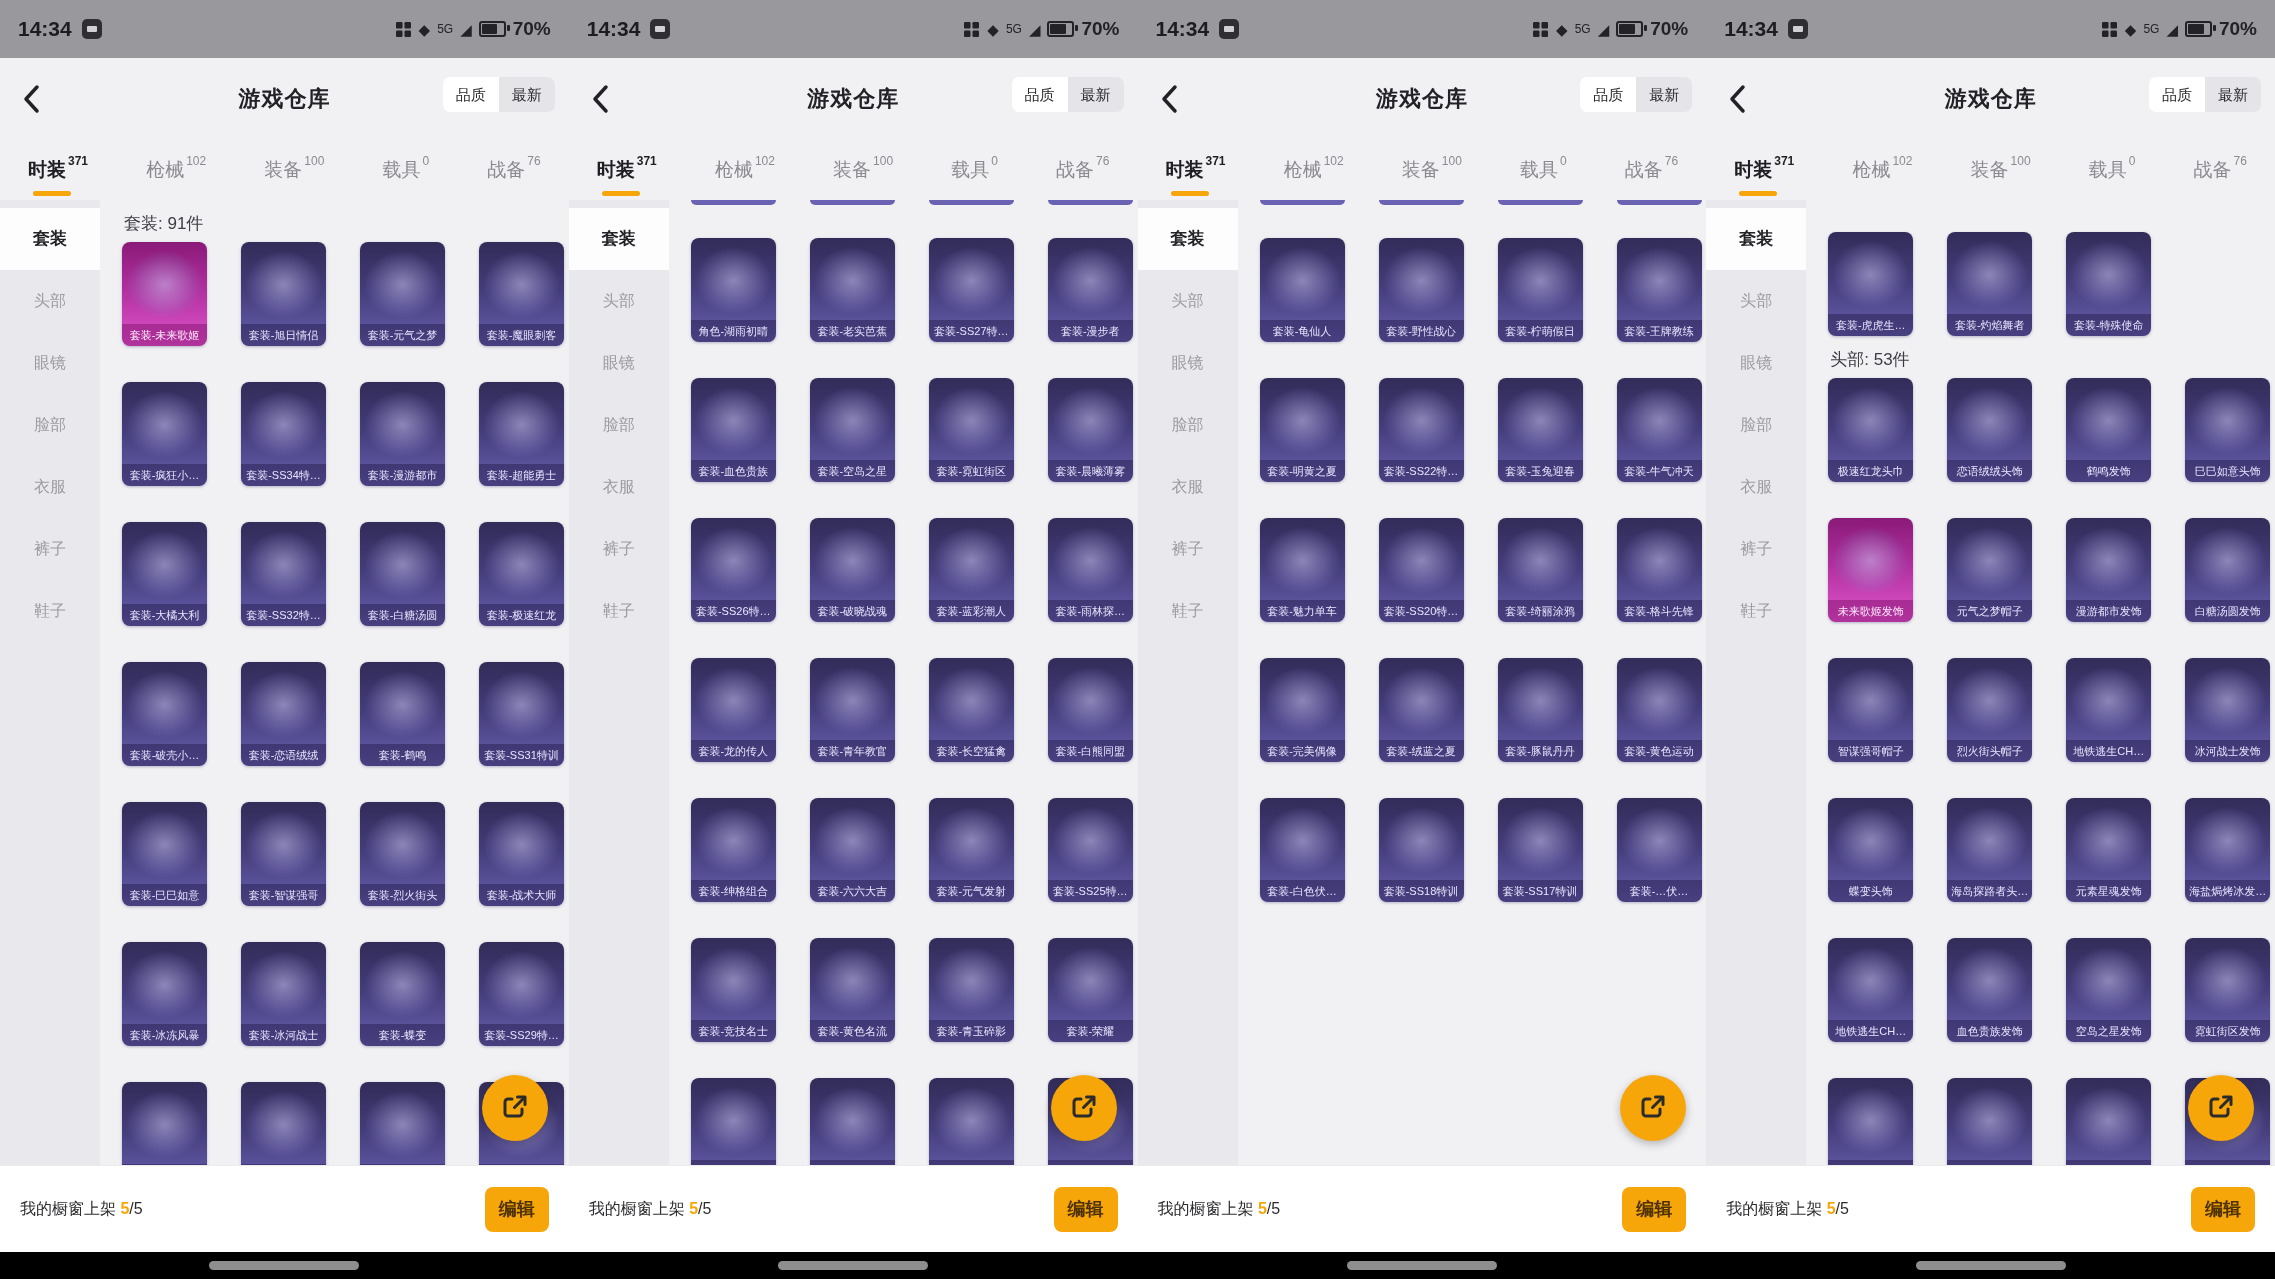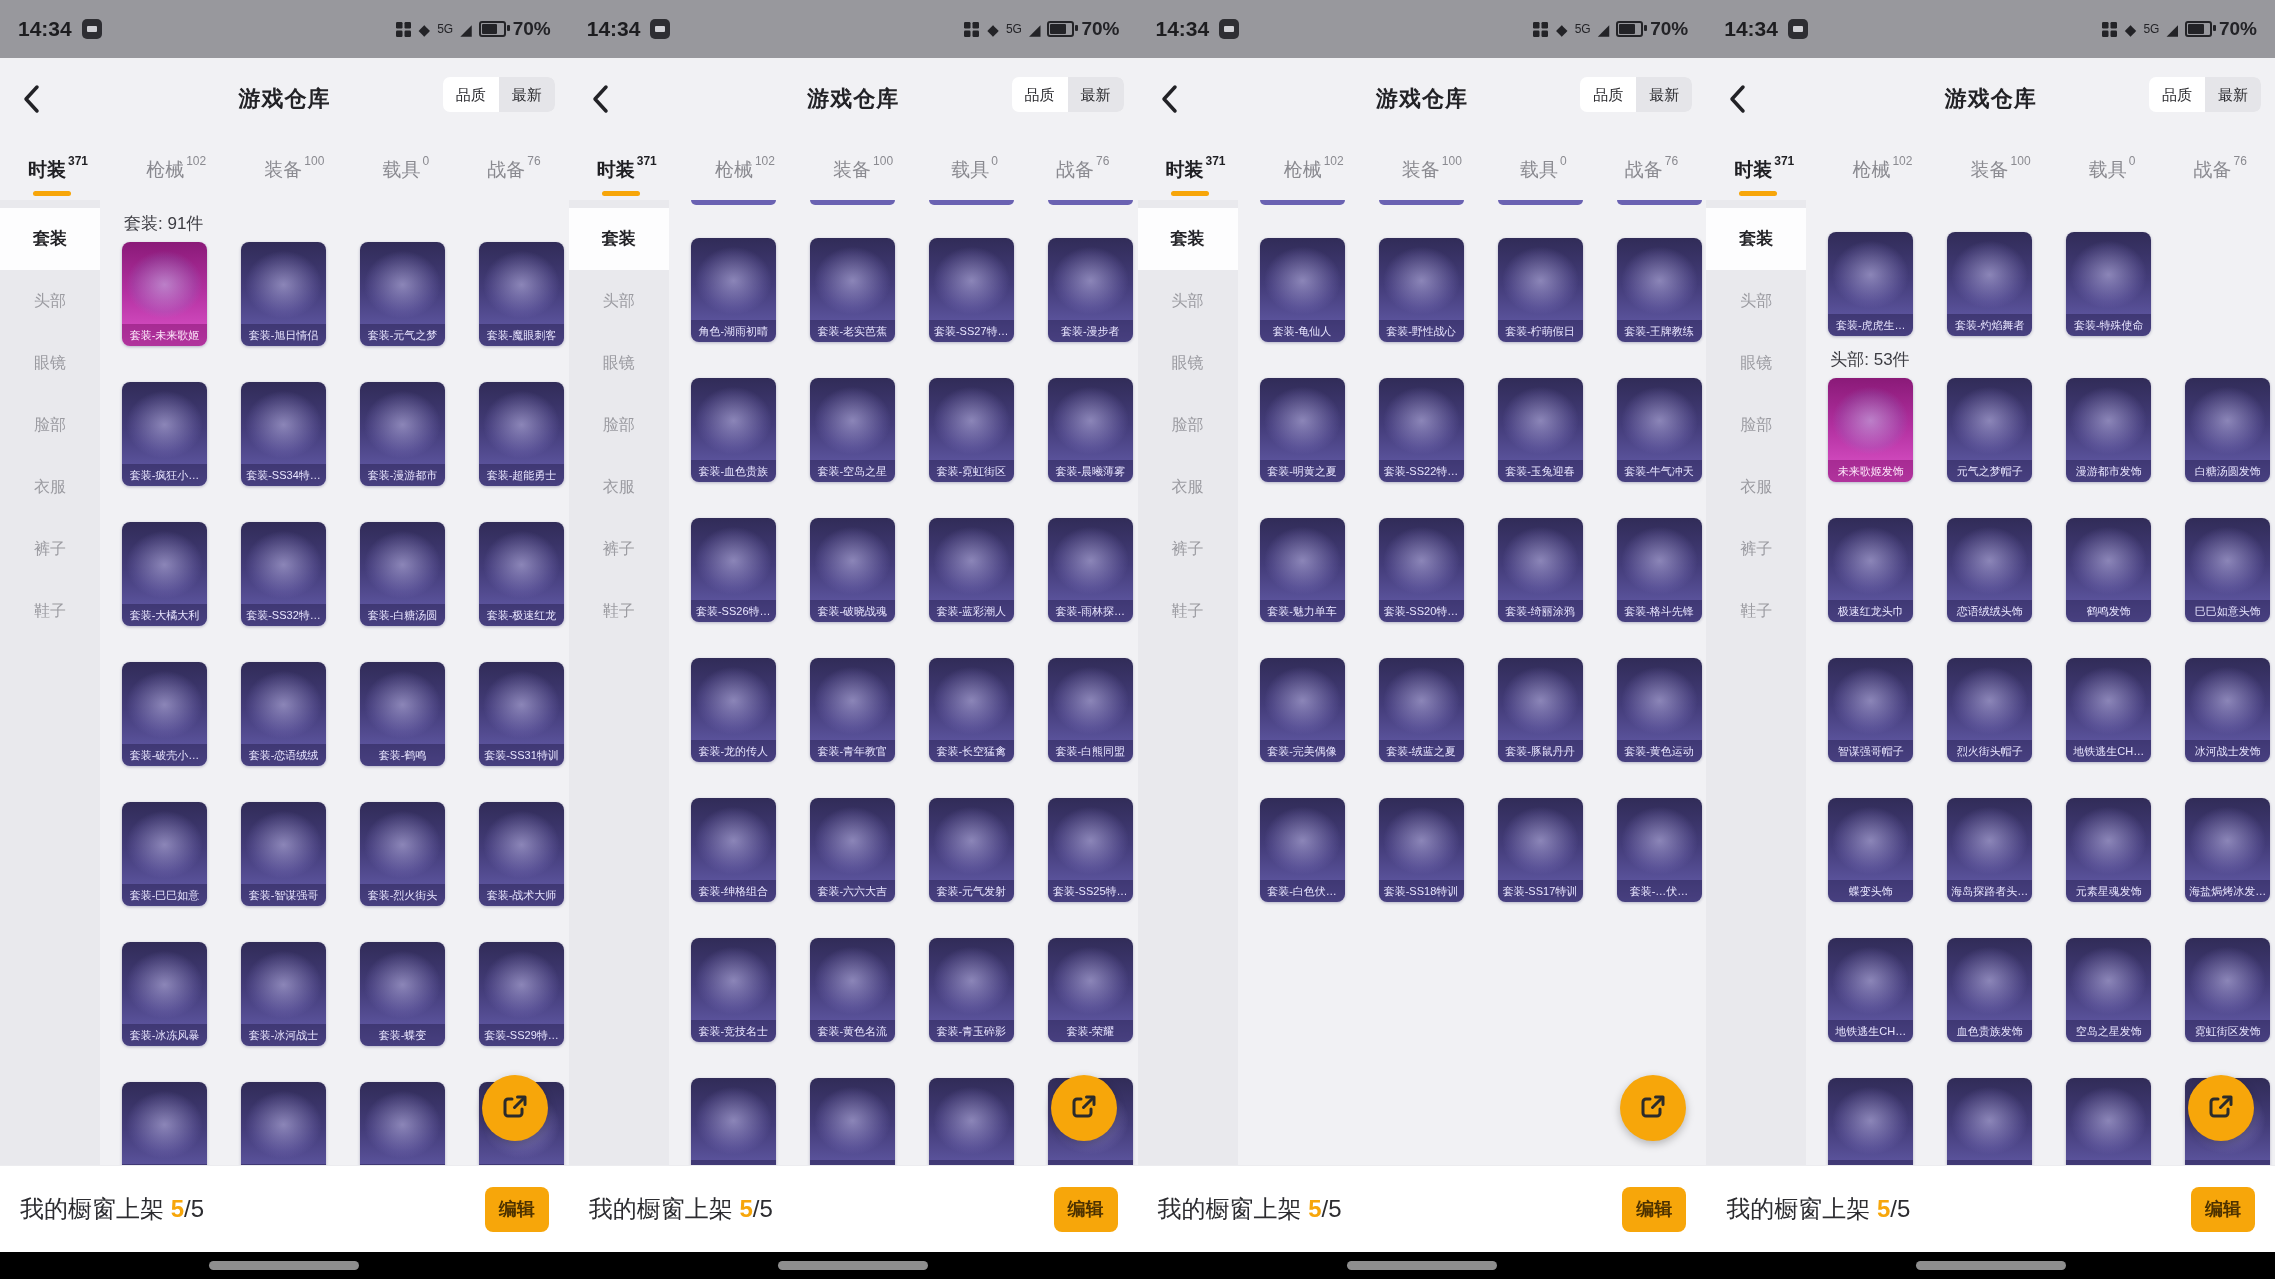--- a/index.html
+++ b/index.html
@@ -49,21 +49,21 @@
   .card-sliver{width:85px;height:5px;border-radius:0 0 5px 5px;background:#6a62b2;}
   .item-card{width:85px;height:104px;flex:none;border-radius:8px;overflow:hidden;position:relative;cursor:pointer;background:linear-gradient(180deg,#312c58 0%,#433c79 45%,#675fae 100%);box-shadow:0 1px 3px rgba(40,35,90,.3);}
   .thumb{position:absolute;left:0;top:0;right:0;bottom:22px;background:radial-gradient(ellipse 60% 55% at 50% 52%,rgba(200,195,238,.55) 0%,rgba(140,130,200,.18) 60%,rgba(0,0,0,0) 75%);}
   .item-label{position:absolute;left:0;right:0;bottom:0;height:22px;line-height:22px;background:rgba(28,22,64,.42);color:#e8e5ff;font-size:11px;text-align:center;white-space:nowrap;overflow:hidden;padding:0 3px;box-sizing:border-box;}
   .item-card.selected{background:linear-gradient(180deg,#8a1a78 0%,#b02f9e 45%,#e055cc 100%);}
   .item-card.selected .item-label{background:rgba(120,10,100,.45);color:#ffeafd;}
   .fab{position:absolute;left:482px;top:875px;width:66px;height:66px;border-radius:50%;background:#f7a60a;border:none;display:flex;align-items:center;justify-content:center;box-shadow:0 3px 8px rgba(0,0,0,.25);z-index:5;cursor:pointer;}
 
   
   .shelf-bar{height:87px;background:#fff;border-top:1px solid #ececef;box-sizing:border-box;display:flex;align-items:center;justify-content:space-between;padding:0 20px;position:relative;z-index:4;}
-  .shelf-text{font-size:24px;color:#2c2c30;}
+  .shelf-text{font-size:16px;color:#2c2c30;}
   .shelf-current{color:#f7a60a;font-weight:bold;}
   .edit-btn{width:64px;height:45px;background:#f7a60a;border:none;border-radius:8px;font-size:18px;font-weight:bold;color:#4d3200;cursor:pointer;font-family:inherit;}
 
   
   .home-bar{height:27px;background:#000;display:flex;align-items:center;justify-content:center;}
   .home-pill{width:150px;height:9px;border-radius:5px;background:#8e8e8e;}
 </style>
 </head>
 <body>
 
@@ -795,53 +795,53 @@
               <div class="thumb"></div>
               <div class="item-label">套装-灼焰舞者</div>
             </div>
             <div class="item-card">
               <div class="thumb"></div>
               <div class="item-label">套装-特殊使命</div>
             </div>
           </div>
           <div class="section-header">头部: 53件</div>
           <div class="card-row">
+            <div class="item-card">
+              <div class="thumb"></div>
+              <div class="item-label">极速红龙头巾</div>
+            </div>
+            <div class="item-card">
+              <div class="thumb"></div>
+              <div class="item-label">恋语绒绒头饰</div>
+            </div>
+            <div class="item-card">
+              <div class="thumb"></div>
+              <div class="item-label">鹤鸣发饰</div>
+            </div>
+            <div class="item-card">
+              <div class="thumb"></div>
+              <div class="item-label">巳巳如意头饰</div>
+            </div>
+          </div>
+          <div class="card-row">
             <div class="item-card selected">
               <div class="thumb"></div>
               <div class="item-label">未来歌姬发饰</div>
             </div>
             <div class="item-card">
               <div class="thumb"></div>
               <div class="item-label">元气之梦帽子</div>
             </div>
             <div class="item-card">
               <div class="thumb"></div>
               <div class="item-label">漫游都市发饰</div>
             </div>
             <div class="item-card">
               <div class="thumb"></div>
               <div class="item-label">白糖汤圆发饰</div>
-            </div>
-          </div>
-          <div class="card-row">
-            <div class="item-card">
-              <div class="thumb"></div>
-              <div class="item-label">极速红龙头巾</div>
-            </div>
-            <div class="item-card">
-              <div class="thumb"></div>
-              <div class="item-label">恋语绒绒头饰</div>
-            </div>
-            <div class="item-card">
-              <div class="thumb"></div>
-              <div class="item-label">鹤鸣发饰</div>
-            </div>
-            <div class="item-card">
-              <div class="thumb"></div>
-              <div class="item-label">巳巳如意头饰</div>
             </div>
           </div>
           <div class="card-row">
             <div class="item-card">
               <div class="thumb"></div>
               <div class="item-label">智谋强哥帽子</div>
             </div>
             <div class="item-card">
               <div class="thumb"></div>
               <div class="item-label">烈火街头帽子</div>

